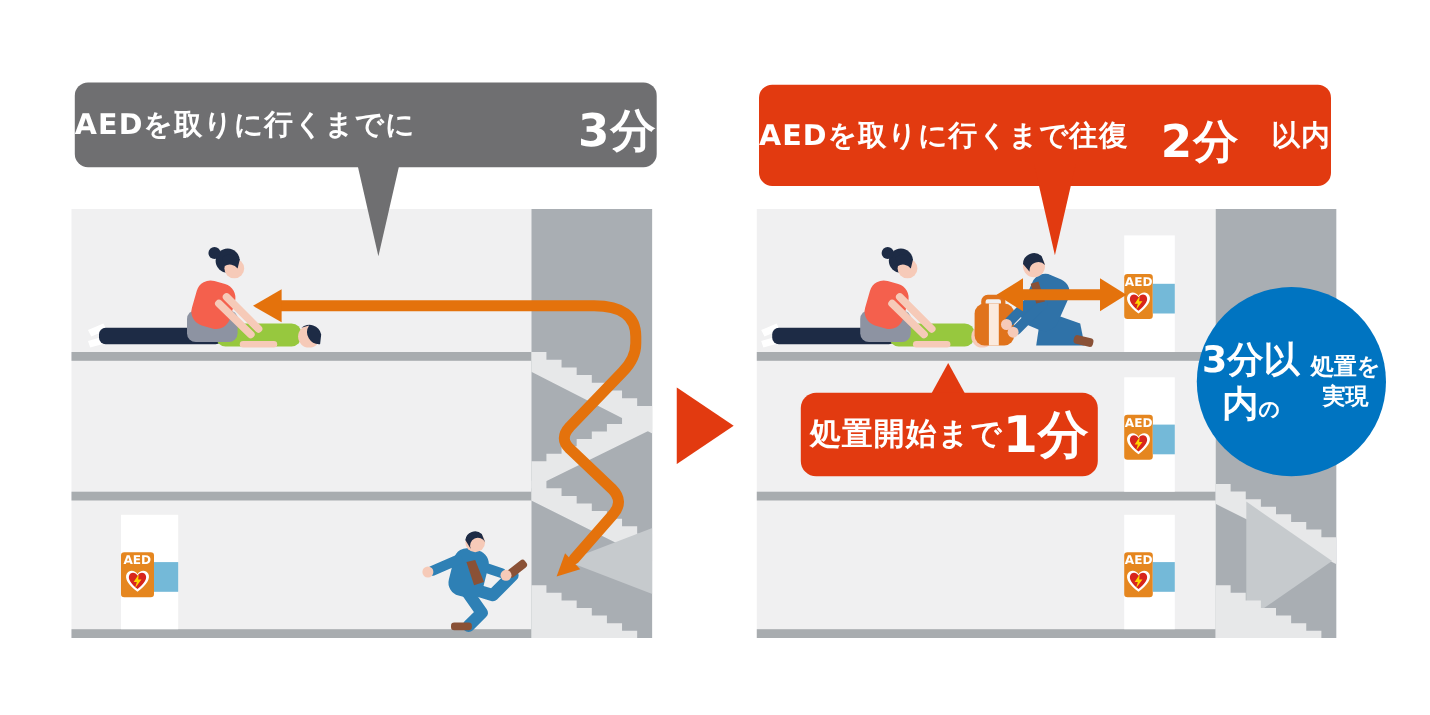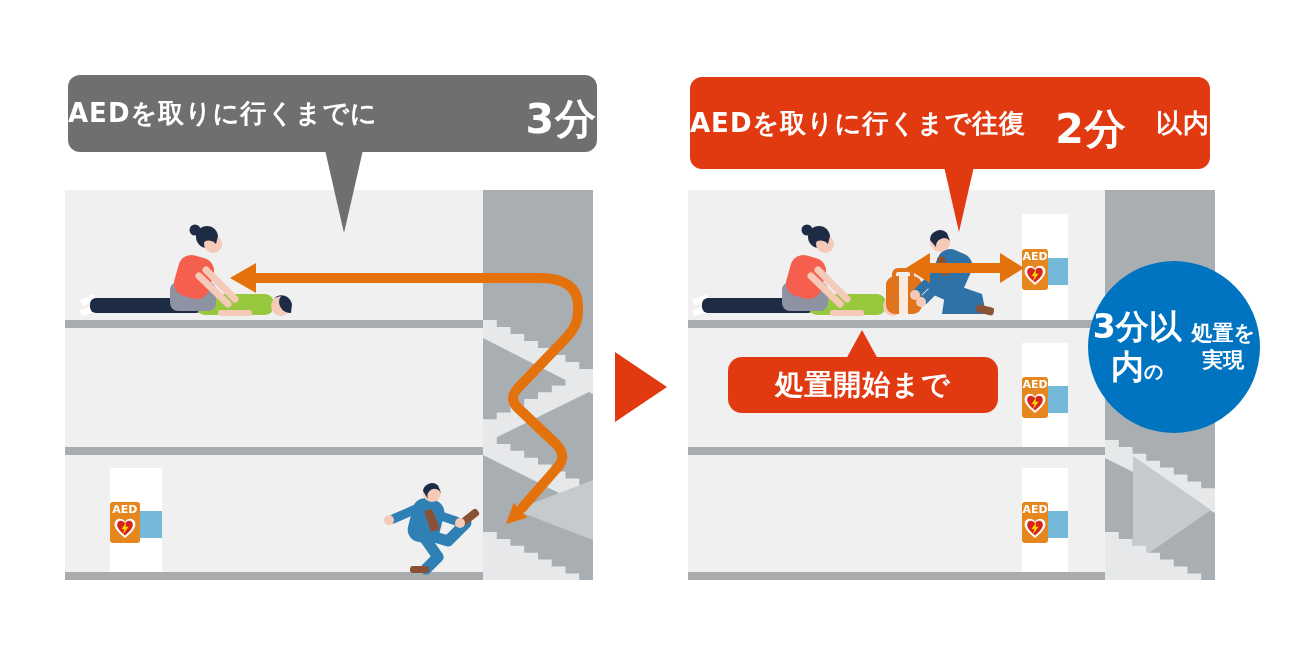--- a/index.html
+++ b/index.html
@@ -219,22 +219,23 @@
         <span class="big">2分</span>
         <span class="norm">以内</span>
     </div>
     <svg class="abs" style="left:935px;top:149px;" width="50" height="85" viewBox="0 0 50 85">
       <polygon points="5,0 43,0 24,83" style="fill:var(--accent-red)"></polygon>
     </svg>
 
     <svg class="abs" style="left:843px;top:328px;" width="38" height="34" viewBox="0 0 38 34">
       <polygon points="2,33 36,33 19,2" style="fill:var(--accent-red)"></polygon>
     </svg>
-    <div class="abs treat-bubble" style="left:728px;top:357px;width:270px;height:56px;">
+    <div class="abs treat-bubble" style="left:728px;top:357px;width:270px;height:76px;">
       <span class="norm">処置開始まで</span>
+        <span class="big">1分</span>
     </div>
 
     <div class="abs result-circle" style="left:1088px;top:261px;width:172px;height:172px;">
       <div class="l1"><span>3分以内</span><span class="small">の</span></div>
       <div class="l2">処置を実現</div>
     </div>
   </div>
 
 </div>
 

